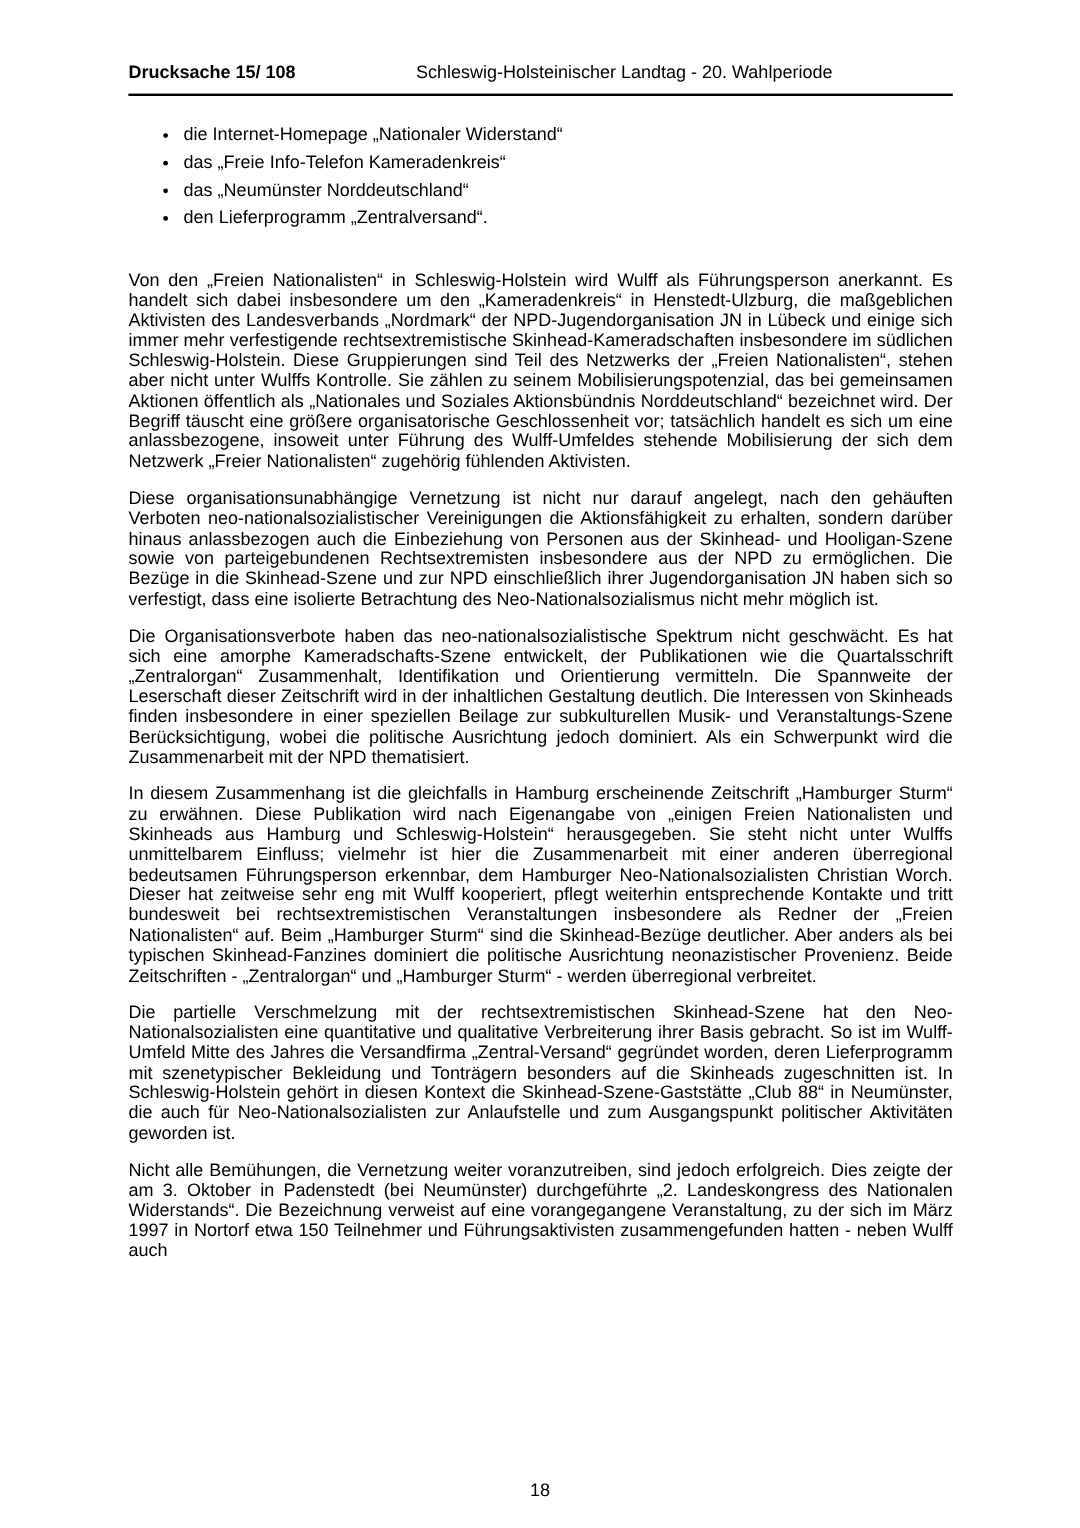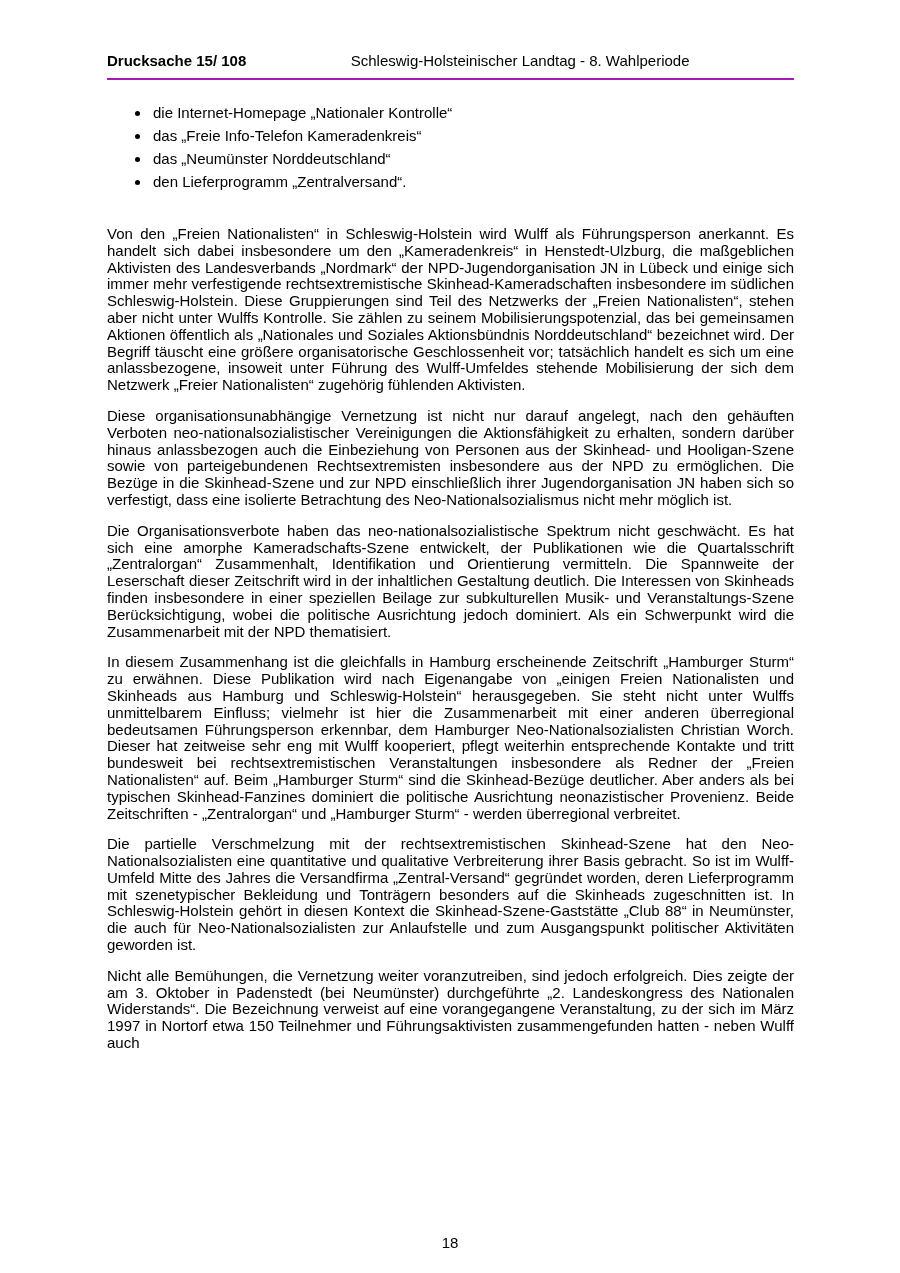--- a/index.html
+++ b/index.html
@@ -17,21 +17,21 @@
   .content {
     position: absolute;
     left: 107px;
     right: 106px;
     top: 52px;
   }
   .doc-header {
     display: flex;
     align-items: flex-start;
     padding-bottom: 9px;
-    border-bottom: 2px solid #a21caf;
+    border-bottom: 2px solid #000000;
   }
   .doc-number {
     font-weight: bold;
     white-space: nowrap;
   }
   .header-title {
     flex: 1;
     text-align: center;
     white-space: nowrap;
   }
@@ -62,25 +62,25 @@
   }
 </style>
 </head>
 <body>
 
 <div class="page">
   <div class="content">
 
     <div class="doc-header">
       <span class="doc-number">Drucksache 15/ 108</span>
-      <span class="header-title">Schleswig-Holsteinischer Landtag - 8. Wahlperiode</span>
+      <span class="header-title">Schleswig-Holsteinischer Landtag - 20. Wahlperiode</span>
     </div>
 
     <ul class="bullets">
-      <li>die Internet-Homepage „Nationaler Kontrolle“</li>
+      <li>die Internet-Homepage „Nationaler Widerstand“</li>
       <li>das „Freie Info-Telefon Kameradenkreis“</li>
       <li>das „Neumünster Norddeutschland“</li>
       <li>den Lieferprogramm „Zentralversand“.</li>
     </ul>
 
     <p class="para">Von den „Freien Nationalisten“ in Schleswig-Holstein wird Wulff als Führungsperson anerkannt. Es handelt sich dabei insbesondere um den „Kameradenkreis“ in Henstedt-Ulzburg, die maßgeblichen Aktivisten des Landesverbands „Nordmark“ der NPD-Jugendorganisation JN in Lübeck und einige sich immer mehr verfestigende rechtsextremistische Skinhead-Kameradschaften insbesondere im südlichen Schleswig-Holstein. Diese Gruppierungen sind Teil des Netzwerks der „Freien Nationalisten“, stehen aber nicht unter Wulffs Kontrolle. Sie zählen zu seinem Mobilisierungspotenzial, das bei gemeinsamen Aktionen öffentlich als „Nationales und Soziales Aktionsbündnis Norddeutschland“ bezeichnet wird. Der Begriff täuscht eine größere organisatorische Geschlossenheit vor; tatsächlich handelt es sich um eine anlassbezogene, insoweit unter Führung des Wulff-Umfeldes stehende Mobilisierung der sich dem Netzwerk „Freier Nationalisten“ zugehörig fühlenden Aktivisten.</p>
     <p class="para">Diese organisationsunabhängige Vernetzung ist nicht nur darauf angelegt, nach den gehäuften Verboten neo-nationalsozialistischer Vereinigungen die Aktionsfähigkeit zu erhalten, sondern darüber hinaus anlassbezogen auch die Einbeziehung von Personen aus der Skinhead- und Hooligan-Szene sowie von parteigebundenen Rechtsextremisten insbesondere aus der NPD zu ermöglichen. Die Bezüge in die Skinhead-Szene und zur NPD einschließlich ihrer Jugendorganisation JN haben sich so verfestigt, dass eine isolierte Betrachtung des Neo-Nationalsozialismus nicht mehr möglich ist.</p>
     <p class="para">Die Organisationsverbote haben das neo-nationalsozialistische Spektrum nicht geschwächt. Es hat sich eine amorphe Kameradschafts-Szene entwickelt, der Publikationen wie die Quartalsschrift „Zentralorgan“ Zusammenhalt, Identifikation und Orientierung vermitteln. Die Spannweite der Leserschaft dieser Zeitschrift wird in der inhaltlichen Gestaltung deutlich. Die Interessen von Skinheads finden insbesondere in einer speziellen Beilage zur subkulturellen Musik- und Veranstaltungs-Szene Berücksichtigung, wobei die politische Ausrichtung jedoch dominiert. Als ein Schwerpunkt wird die Zusammenarbeit mit der NPD thematisiert.</p>
     <p class="para">In diesem Zusammenhang ist die gleichfalls in Hamburg erscheinende Zeitschrift „Hamburger Sturm“ zu erwähnen. Diese Publikation wird nach Eigenangabe von „einigen Freien Nationalisten und Skinheads aus Hamburg und Schleswig-Holstein“ herausgegeben. Sie steht nicht unter Wulffs unmittelbarem Einfluss; vielmehr ist hier die Zusammenarbeit mit einer anderen überregional bedeutsamen Führungsperson erkennbar, dem Hamburger Neo-Nationalsozialisten Christian Worch. Dieser hat zeitweise sehr eng mit Wulff kooperiert, pflegt weiterhin entsprechende Kontakte und tritt bundesweit bei rechtsextremistischen Veranstaltungen insbesondere als Redner der „Freien Nationalisten“ auf. Beim „Hamburger Sturm“ sind die Skinhead-Bezüge deutlicher. Aber anders als bei typischen Skinhead-Fanzines dominiert die politische Ausrichtung neonazistischer Provenienz.  Beide Zeitschriften - „Zentralorgan“ und „Hamburger Sturm“ - werden überregional verbreitet.</p>
     <p class="para">Die partielle Verschmelzung mit der rechtsextremistischen Skinhead-Szene hat den Neo-Nationalsozialisten eine quantitative und qualitative Verbreiterung ihrer Basis gebracht. So ist im Wulff-Umfeld Mitte des Jahres die Versandfirma „Zentral-Versand“ gegründet worden, deren Lieferprogramm mit szenetypischer Bekleidung und Tonträgern besonders auf die Skinheads zugeschnitten ist. In Schleswig-Holstein gehört in diesen Kontext die Skinhead-Szene-Gaststätte „Club 88“ in Neumünster, die auch für Neo-Nationalsozialisten zur Anlaufstelle und zum Ausgangspunkt politischer Aktivitäten geworden ist.</p>

